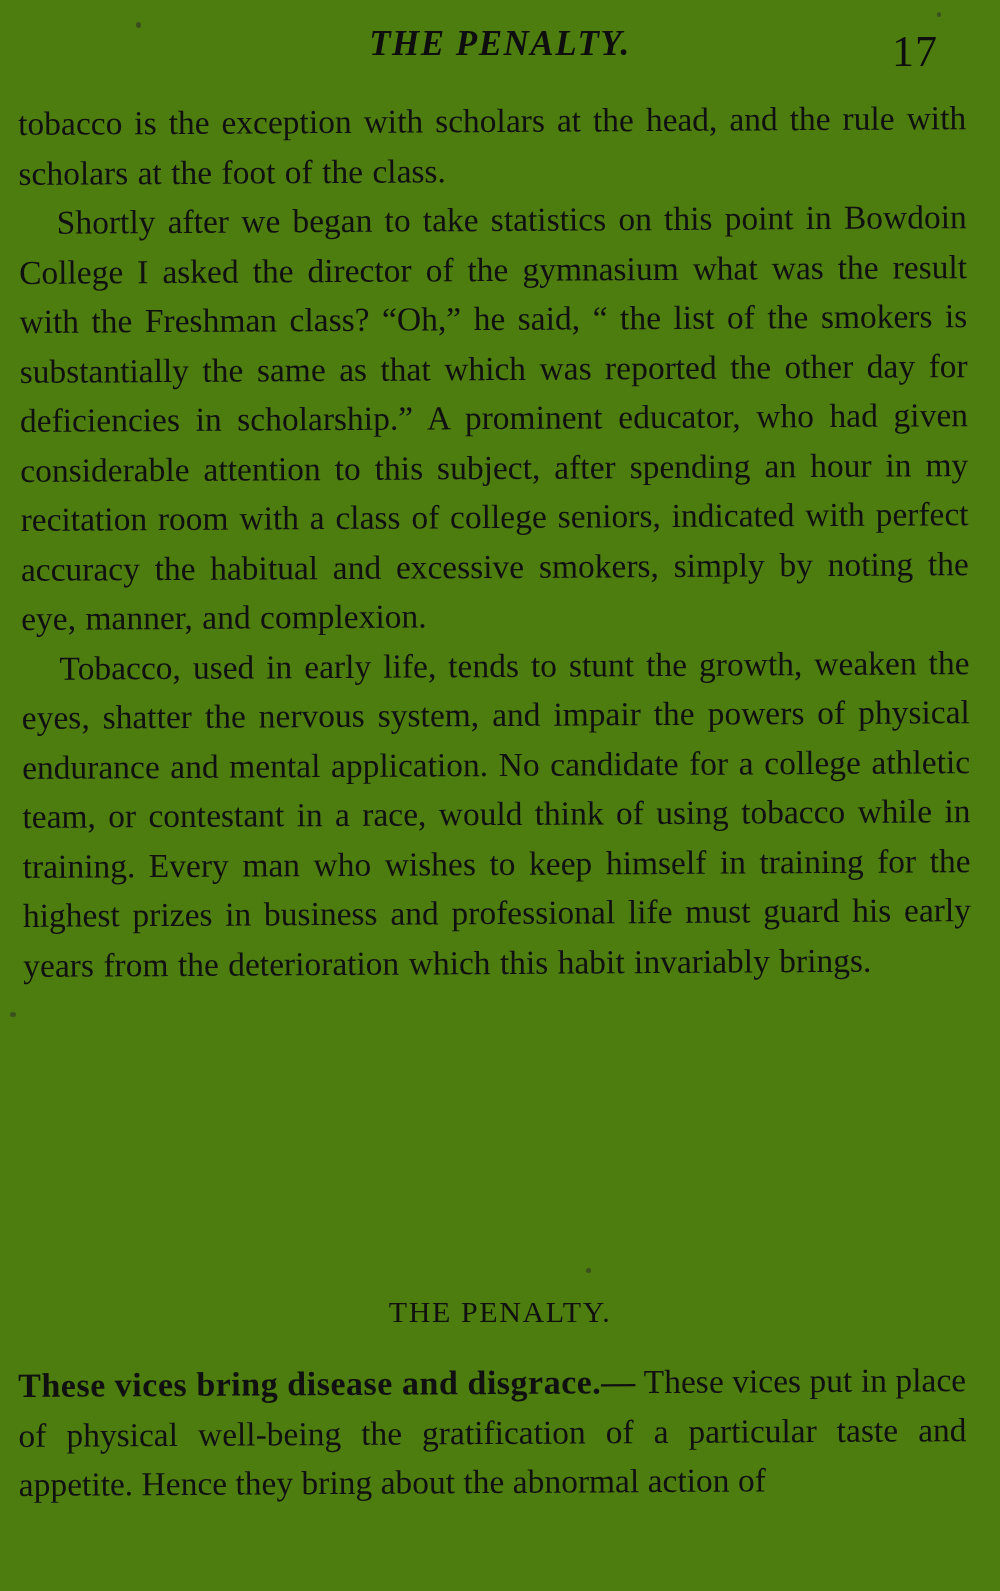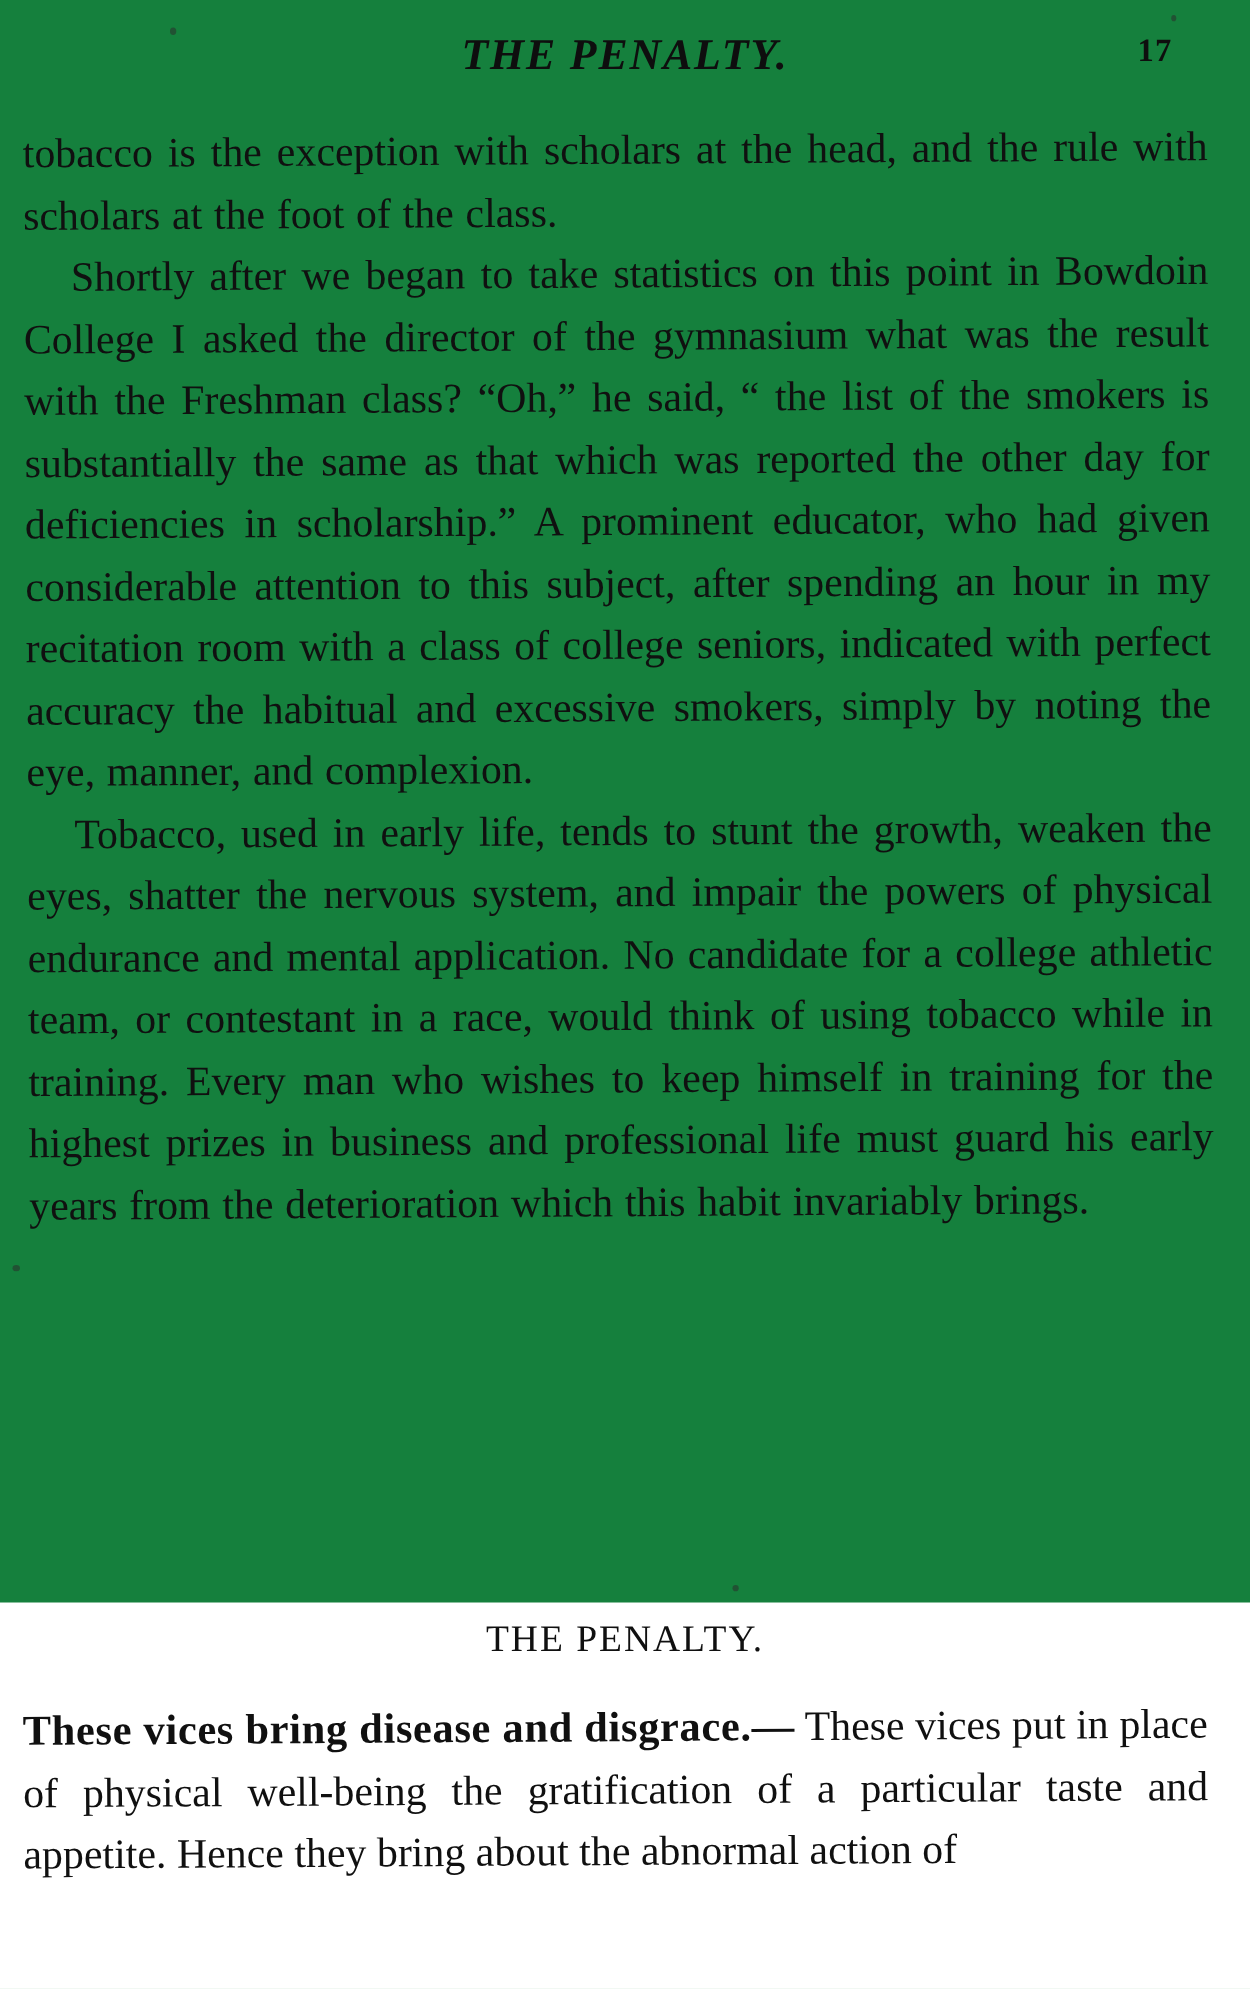--- a/index.html
+++ b/index.html
@@ -13,22 +13,22 @@
     position: relative;
     font-family: "Liberation Serif", serif;
     color: #121212;
     overflow: hidden;
   }
 
   .page {
     position: absolute;
     top: 0; left: 0;
     width: 1000px;
-    height: 1282px;
-    background: #15803d;
+    height: 1591px;
+    background: #4d7c0f;
   }
 
   
   .running-head {
     position: absolute;
     top: 24px;
     left: 0;
     width: 1000px;
     height: 58px;
   }
@@ -43,22 +43,22 @@
     font-weight: bold;
     font-size: 35px;
     letter-spacing: 1.5px;
     color: #0e0e0e;
   }
   .page-number {
     position: absolute;
     right: 62px;
     top: 2px;
     font-family: "Liberation Serif", serif;
-    font-weight: bold;
-    font-size: 26px;
+    font-weight: normal;
+    font-size: 44px;
     letter-spacing: 1px;
     color: #0e0e0e;
   }
 
   
   .textblock {
     position: absolute;
     left: 18px;
     top: 96px;
     width: 948px;

